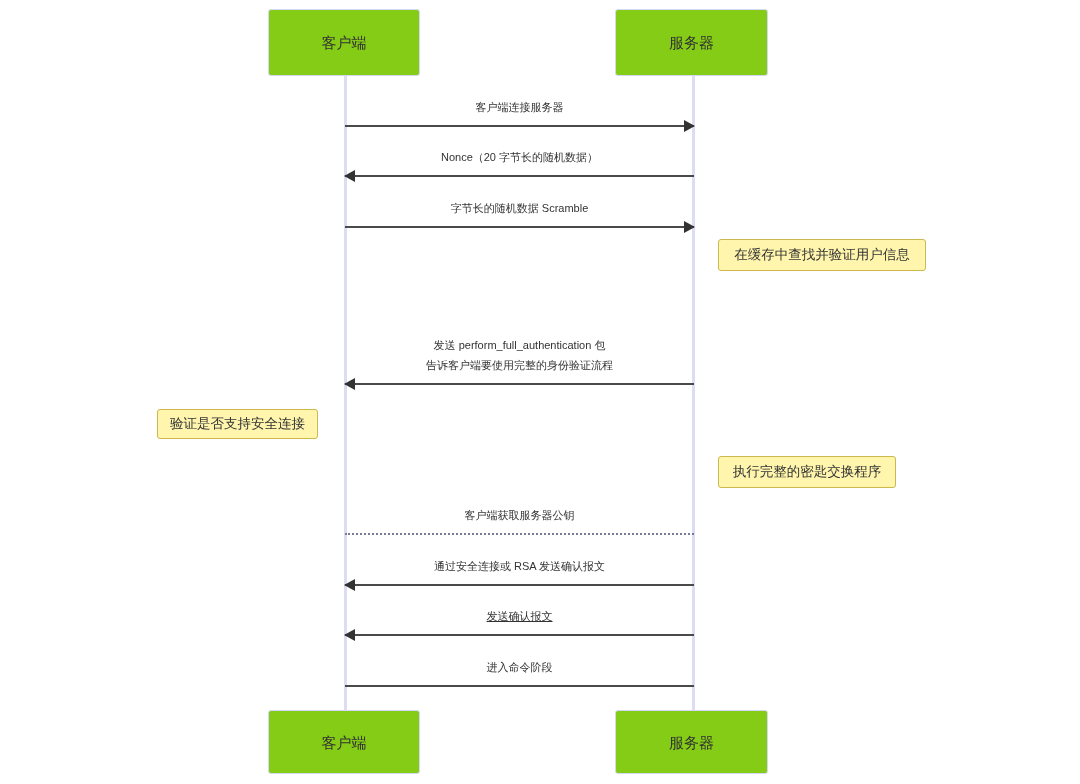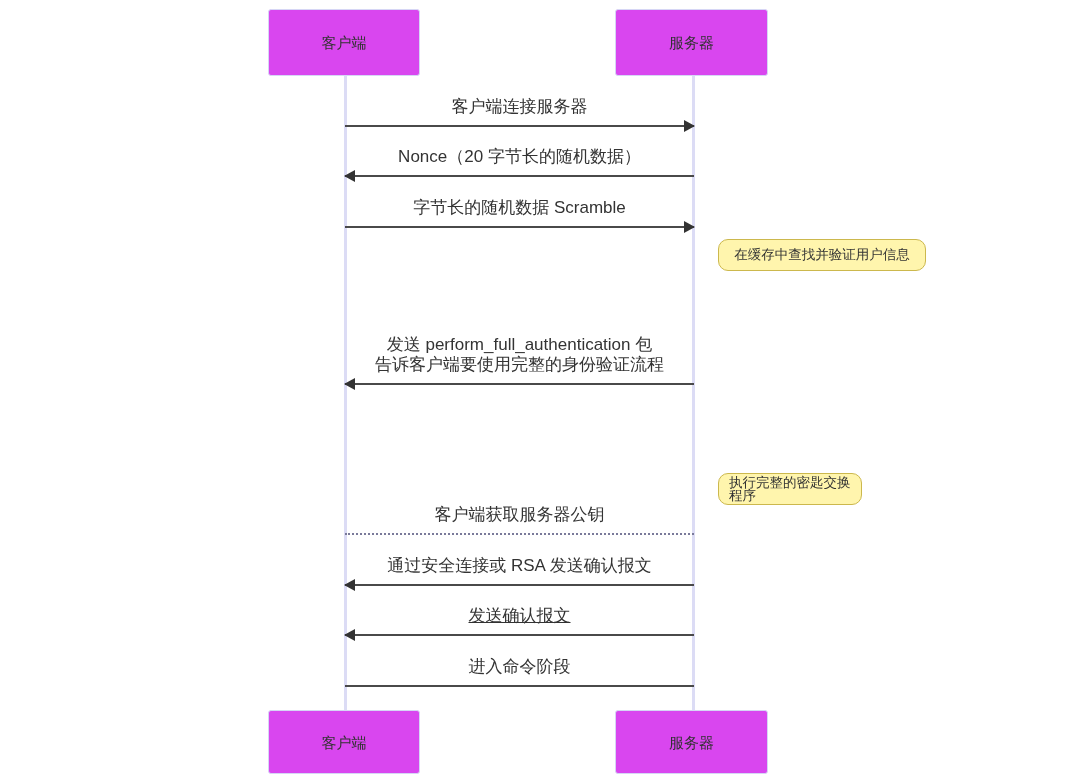--- a/index.html
+++ b/index.html
@@ -17,21 +17,21 @@
     position: relative;
     width: 1080px;
     height: 784px;
     background: #ffffff;
   }
 
   
   .actor-box {
     position: absolute;
     box-sizing: border-box;
-    background: #d946ef;
+    background: #84cc16;
     border: 1px solid #D6D6F5;
     border-radius: 3px;
     display: flex;
     align-items: center;
     justify-content: center;
     color: #333333;
     font-size: 15px;
     line-height: 1;
   }
 
@@ -73,39 +73,39 @@
   .msg .head.left {
     left: -1px;
     border-right: 11px solid #333333;
   }
   .msg .label {
     position: absolute;
     left: 0;
     width: 100%;
     text-align: center;
     color: #333333;
-    font-size: 17px;
+    font-size: 11px;
     line-height: 20px;
     white-space: pre-line;
   }
 
   
   .note {
     position: absolute;
     box-sizing: border-box;
     background: #FFF5AD;
     border: 1px solid #CCB84D;
     color: #333333;
     font-size: 13.5px;
     line-height: 1;
     display: flex;
     align-items: center;
     justify-content: center;
     padding: 0 10px;
-    border-radius: 10px;
+    border-radius: 3px;
   }
 </style>
 </head>
 <body>
 
 <div id="diagram">
 
   <div class="lifeline" style="left:344px; top:76px; height:634px;"></div>
   <div class="lifeline" style="left:692px; top:76px; height:634px;"></div>
 
@@ -161,22 +161,25 @@
   <div class="msg" style="left:345px; top:685px; width:349px;">
     <div class="line"></div>
     <div class="label" style="top:-28px;">进入命令阶段</div>
   </div>
 
   <div class="note" style="left:718px; top:239px; width:208px; height:32px;">
     <span>在缓存中查找并验证用户信息</span>
   </div>
 
 
+  <div class="note" style="left:157px; top:409px; width:161px; height:30px;">
+    <span>验证是否支持安全连接</span>
+  </div>
 
-  <div class="note" style="left:718px; top:473px; width:144px; height:32px;">
+  <div class="note" style="left:718px; top:456px; width:178px; height:32px;">
     <span>执行完整的密匙交换程序</span>
   </div>
 
   <div class="actor-box" style="left:268px; top:710px; width:152px; height:64px;">
     <span>客户端</span>
   </div>
   <div class="actor-box" style="left:615px; top:710px; width:153px; height:64px;">
     <span>服务器</span>
   </div>
 

